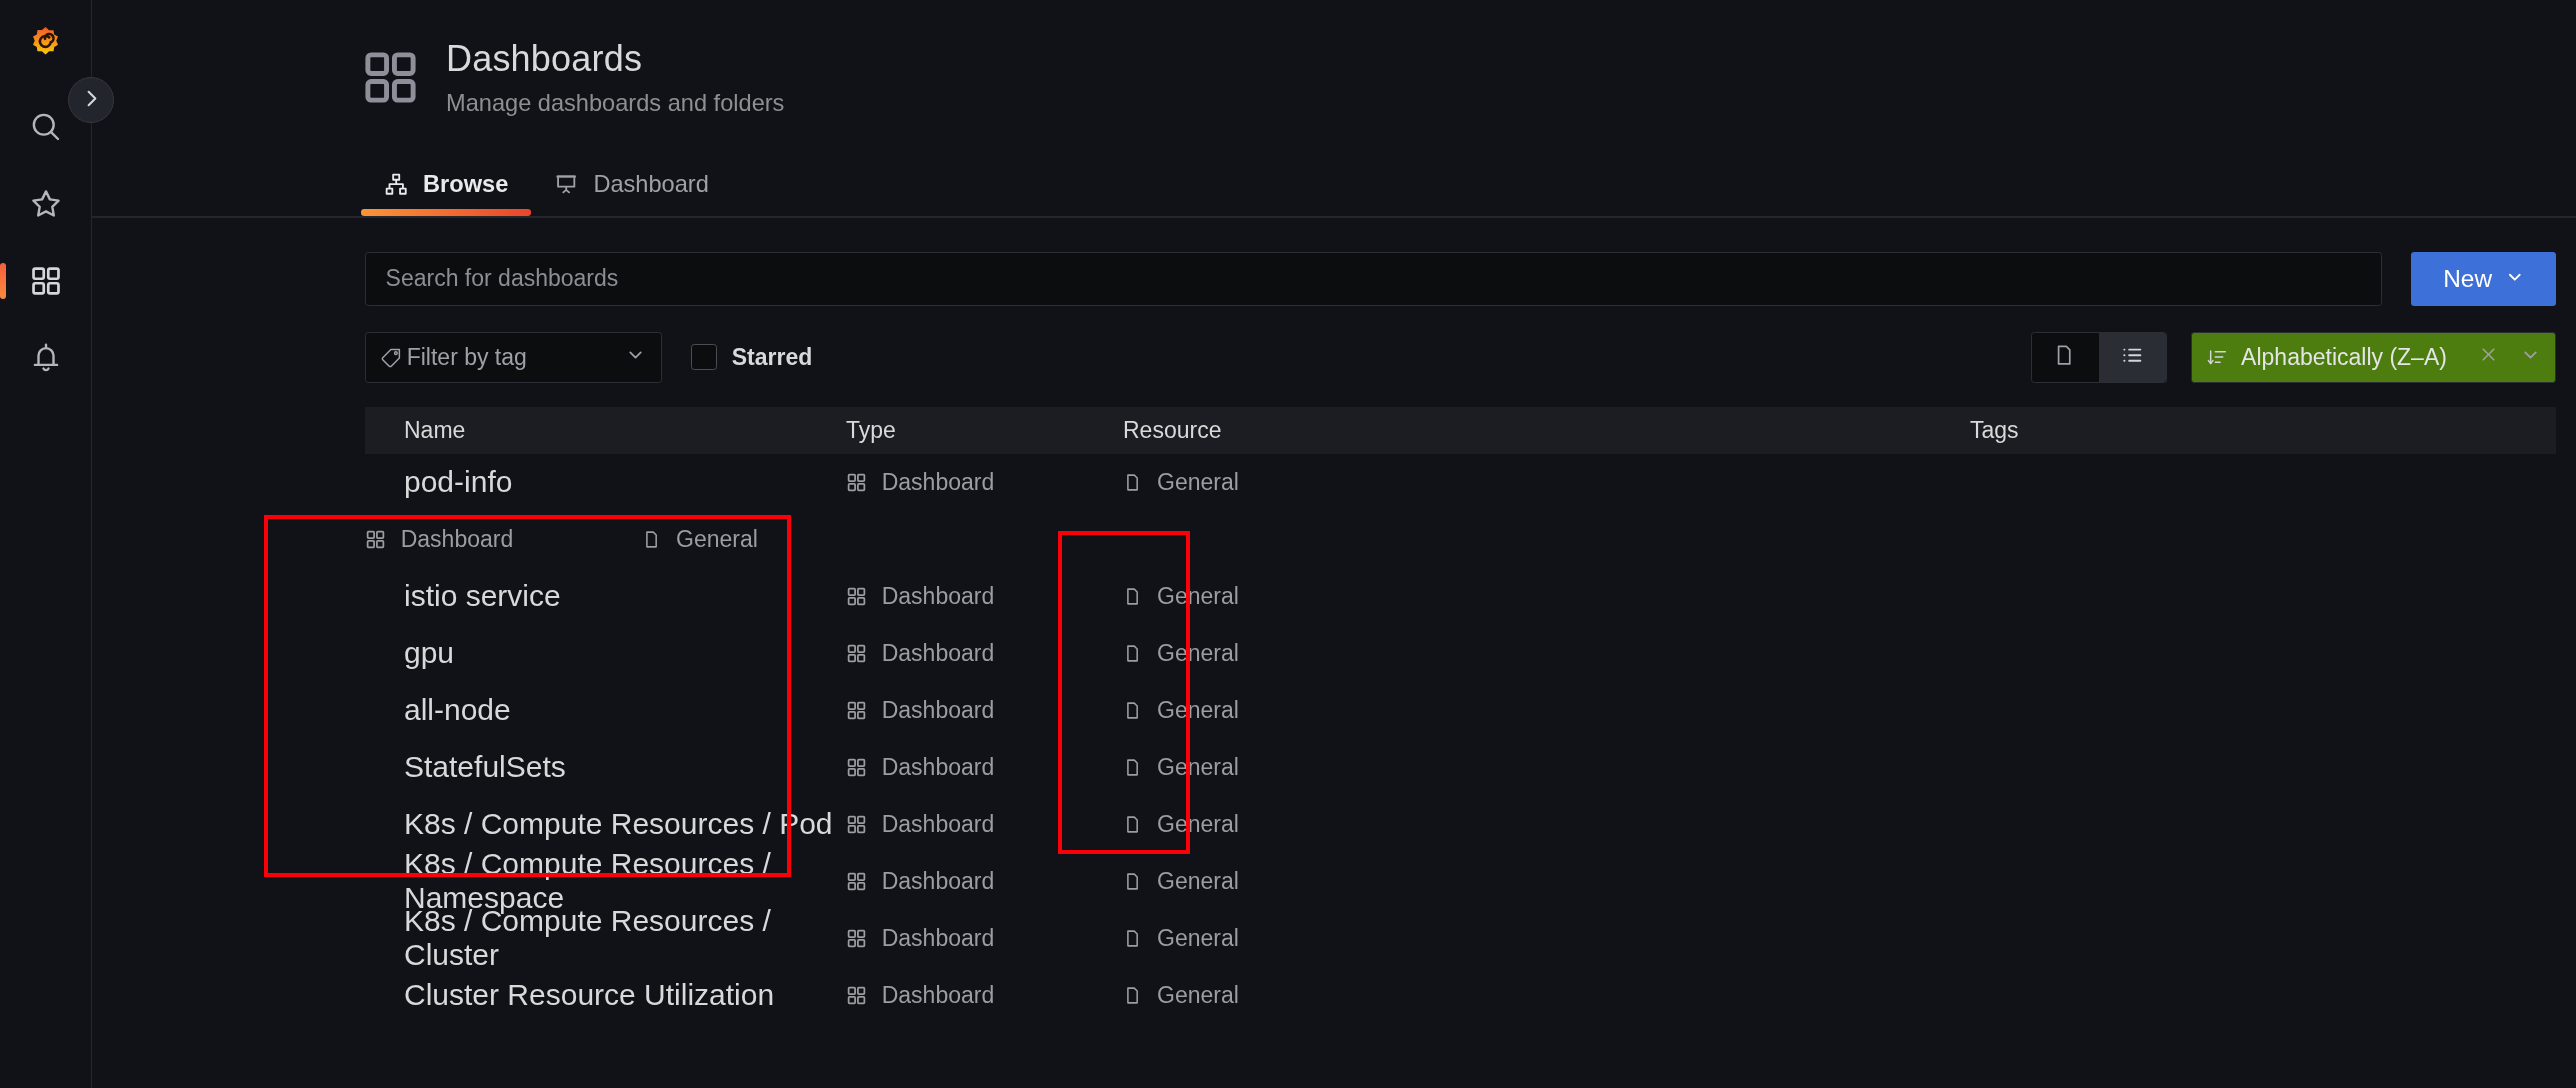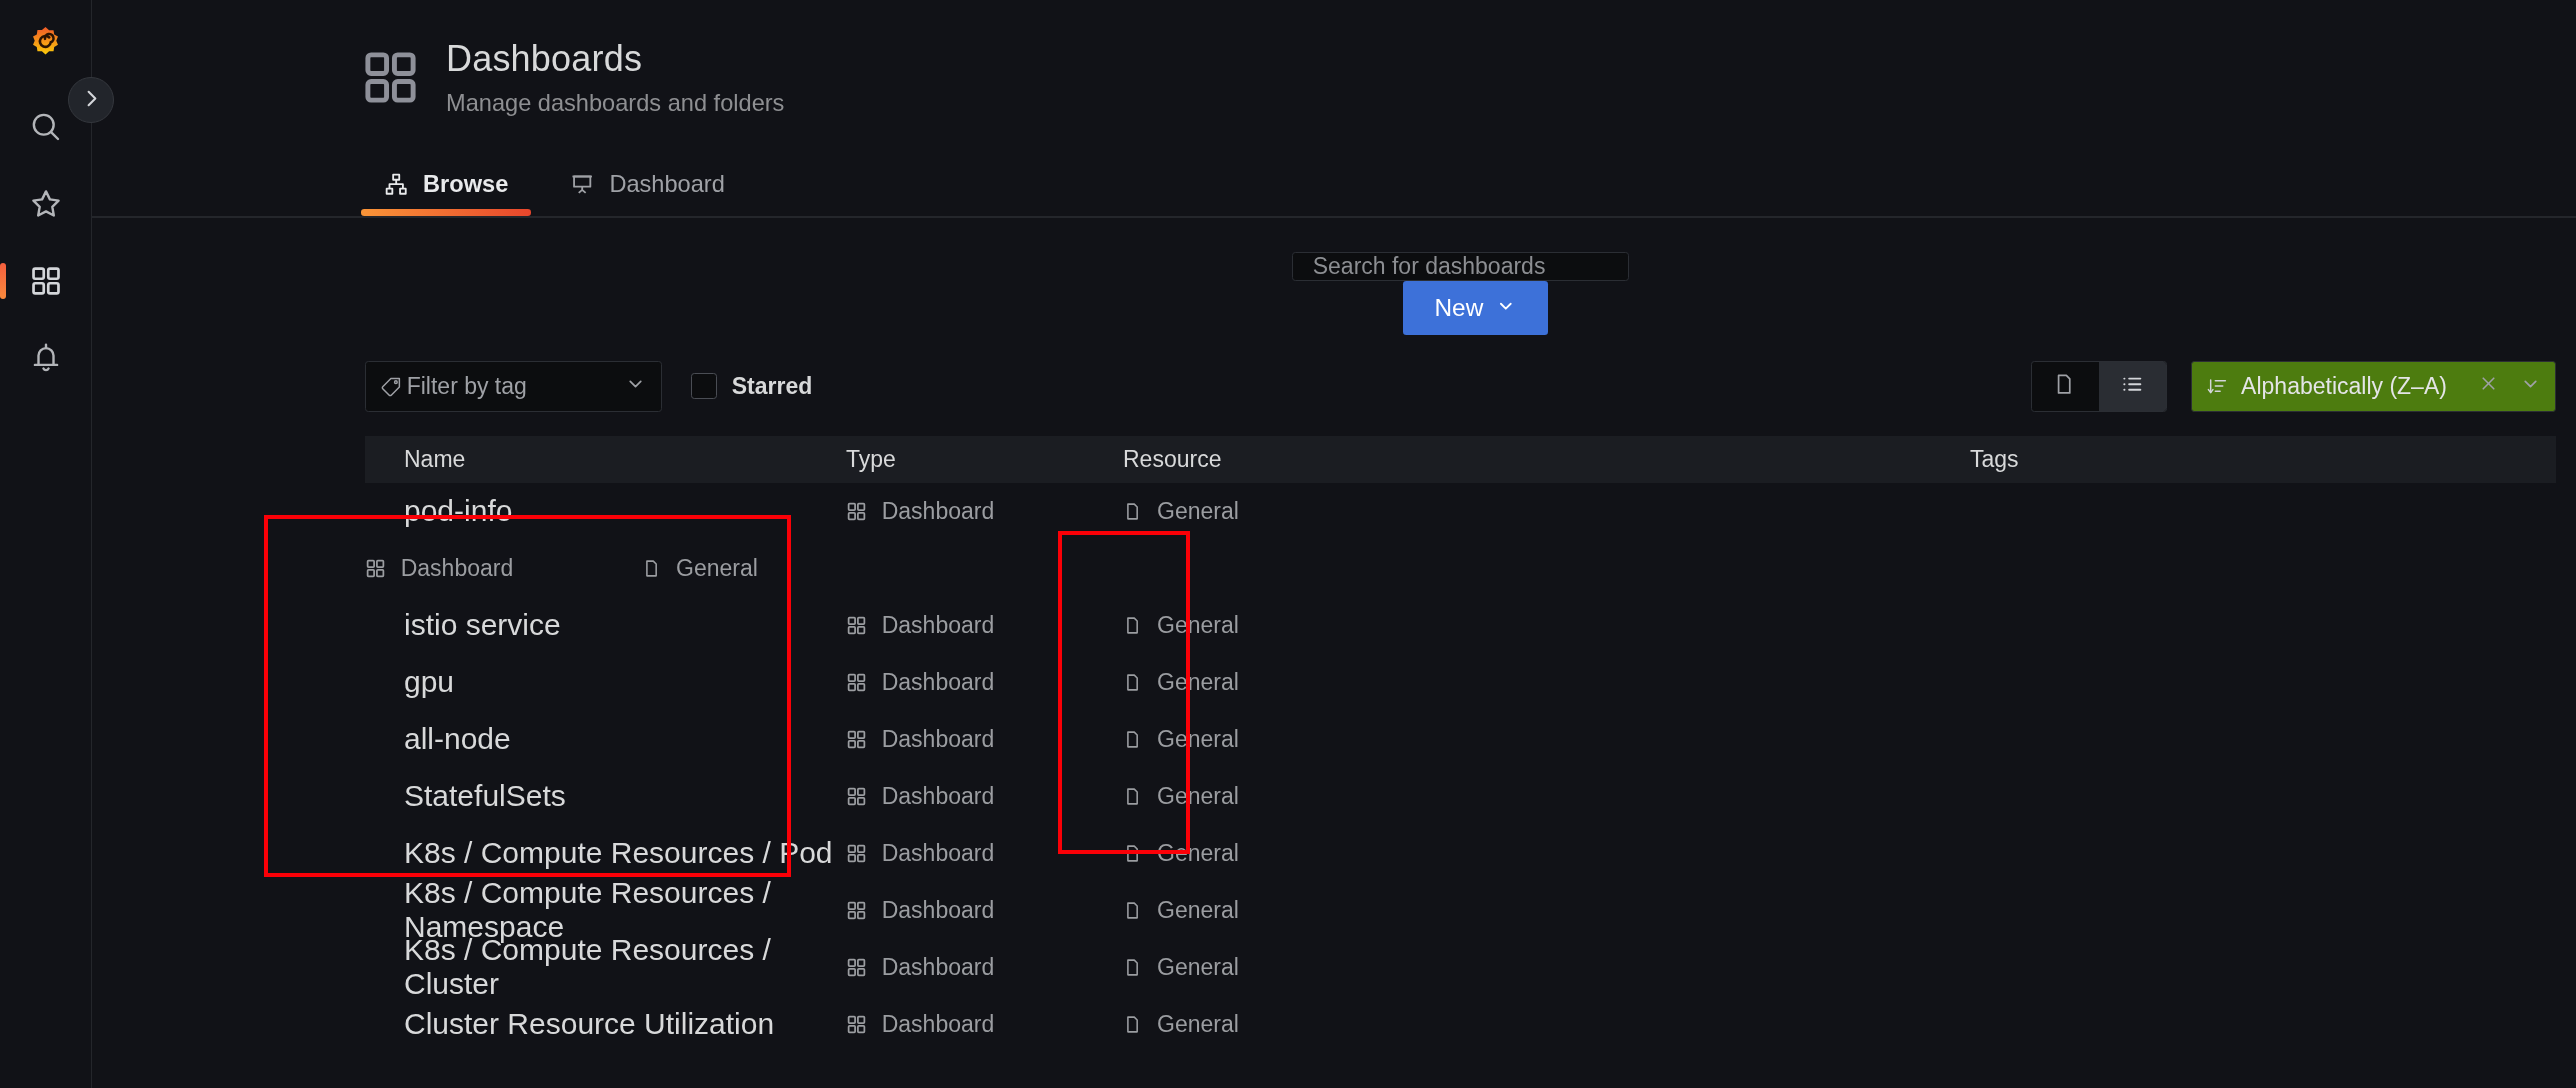--- a/index.html
+++ b/index.html
@@ -47,41 +47,40 @@
   .title-row { display: flex; align-items: center; gap: 26px; }
   .title-icon { width: 59px; height: 59px; flex: 0 0 59px; }
   .title-text h1 {
     font-size: 36px; font-weight: 400; color: #d8d9da; line-height: 1.1;
     letter-spacing: 0.2px;
   }
   .title-text .subtitle { font-size: 23.6px; color: #8e8f92; margin-top: 11.4px; }
 
   
   .tabs-wrap { margin-top: 41px; position: relative; }
-  .tabs { display: flex; gap: 16px; padding-left: 269px; }
+  .tabs { display: flex; gap: 0; padding-left: 269px; }
   .tab {
     display: flex; align-items: center; gap: 14.7px;
     padding: 13px 23px 18px 23px;
     font-size: 23.6px; color: #9fa1a6; position: relative;
   }
   .tab.active { color: #e9eaec; font-weight: 700; }
   .tab.active::after {
     content:""; position:absolute; left: 0; right: 0; bottom: 0;
     height: 6.5px; border-radius: 3.3px;
     background: linear-gradient(90deg, #fa9538, #e8462c);
   }
   .tab .t-ico { width: 24.4px; height: 24.4px; display:flex; align-items:center; justify-content:center; }
   .tabs-rule { height: 1.6px; background: #24262b; width: 100%; }
 
   
   .content { padding: 0 0 0 0; }
   .searchbar-row {
     display: flex; align-items: center; gap: 0;
     padding: 34px 19.6px 0 273px;
-    flex-direction: column;
   }
   .search-input {
     flex: 1; height: 54px; background: #0c0d0f;
     border: 0.8px solid #2b2e34; border-radius: 3.3px;
     color: #9fa1a6; font-size: 23px;
     padding: 0 19.6px; font-family: "Liberation Sans", sans-serif;
     outline: none;
   }
   .search-input::placeholder { color: #8c8e92; }
   .new-btn {

